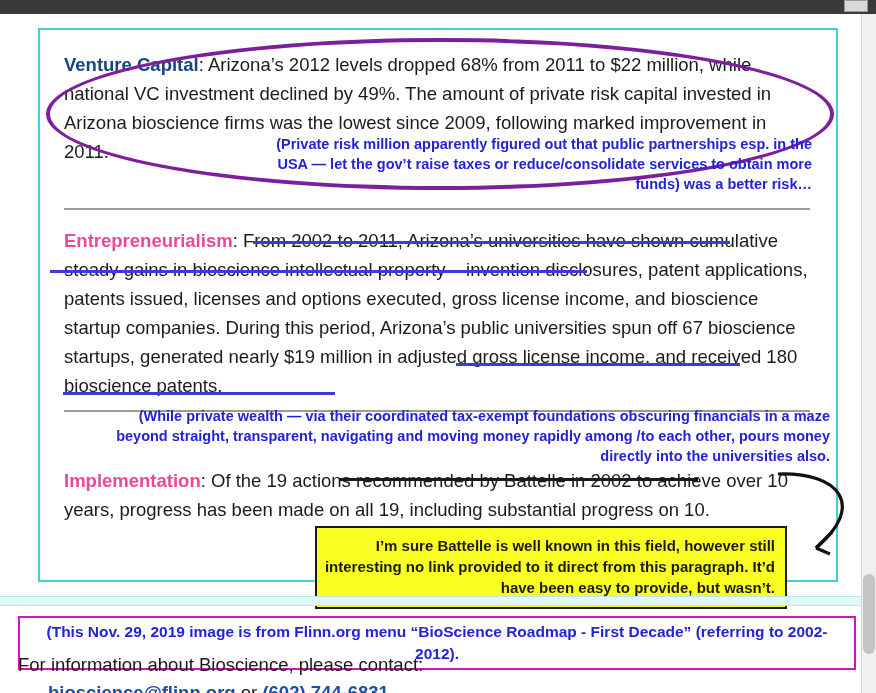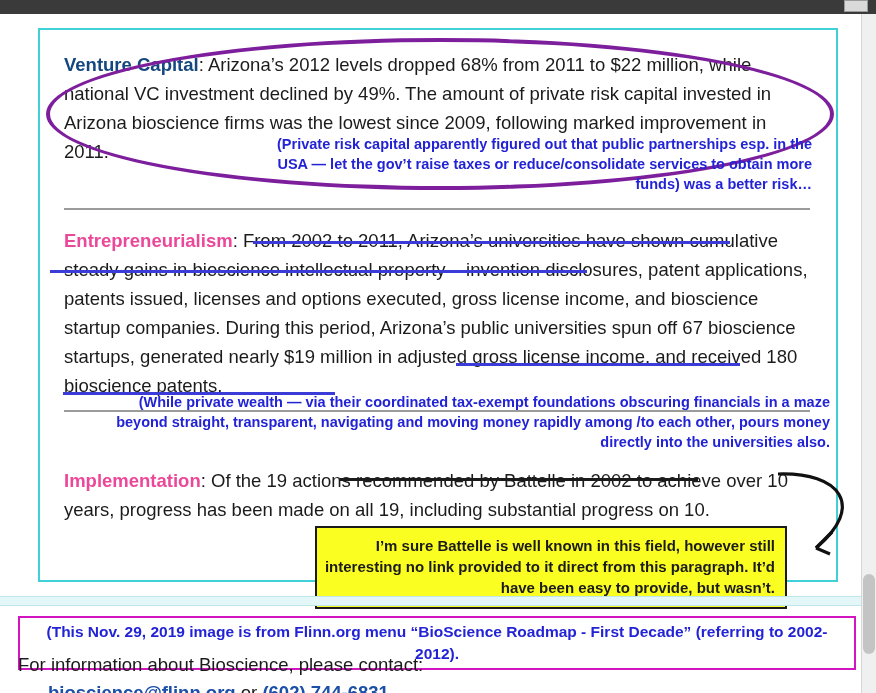--- a/index.html
+++ b/index.html
@@ -217,23 +217,23 @@
     <div class="para">
       <span class="lead">Implementation</span><span>: Of the 19 actions recommended by Battelle in 2002 to achieve over 10 years, progress has been made on all 19, including substantial progress on 10.</span>
     </div>
   </div>
 
   <div class="vc-oval"></div>
 
   <div class="rule-gray" style="left:64px; top:194px; width:746px;"></div>
   <div class="rule-gray" style="left:64px; top:396px; width:746px;"></div>
 
-  <div class="annot-blue" style="left:268px; top:120px; width:544px;">(Private risk capital apparently figured out that public partnerships esp. in the USA — let the gov’t raise taxes or reduce/consolidate services to obtain more funds) was a better risk…</div>
-
-  <div class="annot-blue" style="left:100px; top:378px; width:730px;">(While private wealth — via their coordinated tax-exempt foundations obscuring financials in a maze beyond straight, transparent, navigating and moving money rapidly among /to each other, pours money directly into the universities also.</div>
+  <div class="annot-blue" style="left:268px; top:120px; width:544px;">(Private risk million apparently figured out that public partnerships esp. in the USA — let the gov’t raise taxes or reduce/consolidate services to obtain more funds) was a better risk…</div>
+
+  <div class="annot-blue" style="left:100px; top:392px; width:730px;">(While private wealth — via their coordinated tax-exempt foundations obscuring financials in a maze beyond straight, transparent, navigating and moving money rapidly among /to each other, pours money directly into the universities also.</div>
 
   <div class="ul-blue" style="left:253px; top:227px; width:477px;"></div>
   <div class="ul-blue" style="left:50px; top:256px; width:537px;"></div>
   <div class="ul-blue" style="left:456px; top:349px; width:284px;"></div>
   <div class="ul-blue" style="left:63px; top:378px; width:272px;"></div>
 
   <div class="ul-black" style="left:340px; top:464px; width:358px;"></div>
 
   <div class="yellow-note">I’m sure Battelle is well known in this field, however still interesting no link provided to it direct from this paragraph.  It’d have been easy to provide, but wasn’t.</div>
 

